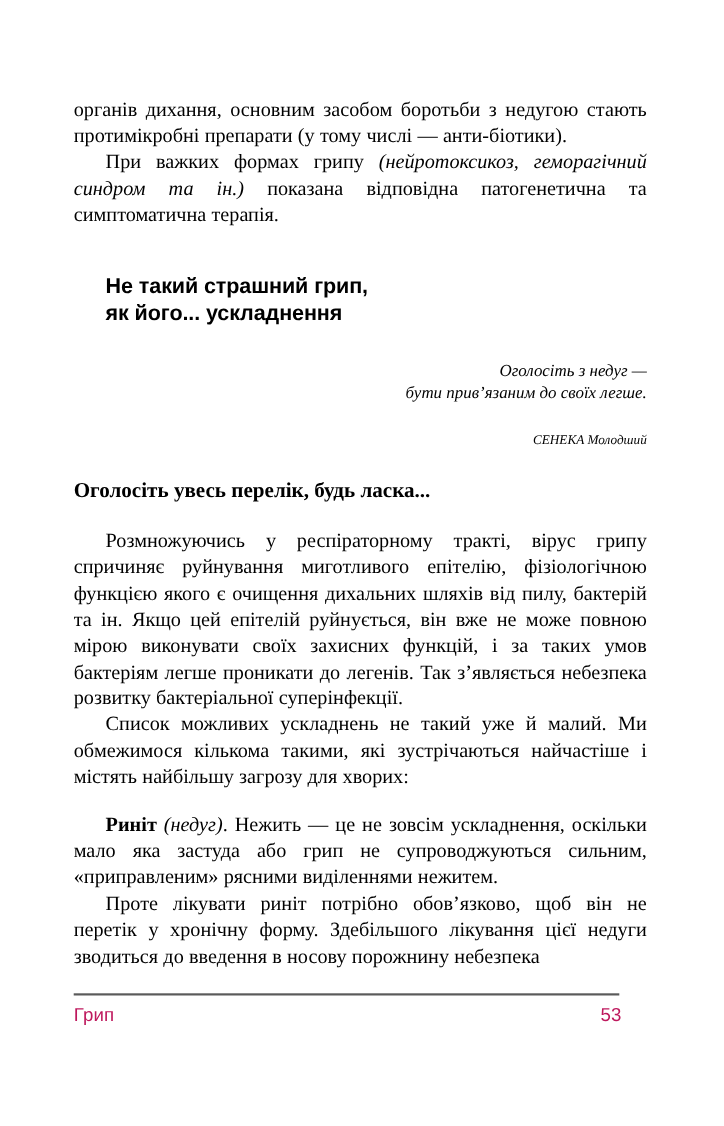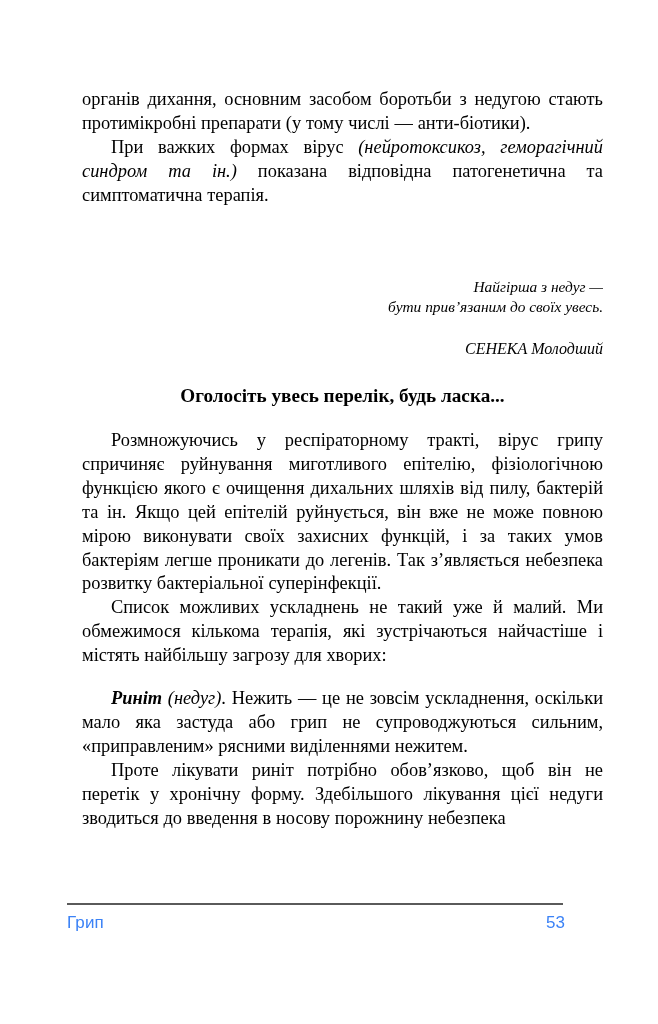--- a/index.html
+++ b/index.html
@@ -13,21 +13,21 @@
     height: 1024px;
     position: relative;
     overflow: hidden;
     font-family: "Liberation Serif", "DejaVu Serif", serif;
     color: #000000;
     -webkit-font-smoothing: antialiased;
   }
 
   .page {
     position: absolute;
-    left: 82px;
+    left: 67px;
     top: 0;
     width: 521px;      
     height: 732px;
     box-sizing: border-box;
   }
 
   .content {
     position: absolute;
     left: 0;
     top: 88px;
@@ -40,21 +40,21 @@
     font-size: 18.4px;
     line-height: 23.9px;
     text-align: justify;
     text-justify: inter-word;
     text-indent: 29px;
     hyphens: manual;
     word-spacing: 0.01em;
   }
   p.body.noindent { text-indent: 0; }
   p.body i      { font-style: italic; }
-  p.body .bi    { font-style: italic; font-weight: bold; }
+  p.body .bi    { font-weight: bold; }
 
   
   .section-heading {
     margin: 0;
     padding-left: 29px;
     font-family: "Liberation Sans", "DejaVu Sans", sans-serif;
     font-weight: bold;
     font-size: 19.6px;
     line-height: 25.5px;
     letter-spacing: -0.1px;
@@ -69,29 +69,28 @@
   .epigraph {
     text-align: right;
     font-style: italic;
     font-size: 15.4px;
     line-height: 20.5px;
   }
   .epigraph .line { display: block; }
   .epigraph-author {
     text-align: right;
     font-style: italic;
-    font-size: 16px;
+    font-size: 12px;
     line-height: 20.5px;
     margin-top: 21px;
   }
 
   
   .subheading {
     margin: 0;
-    text-align: center;
     font-weight: bold;
     font-size: 19.2px;
     line-height: 24px;
   }
   .subheading-gap-top    { height: 25px; }
   .subheading-gap-bottom { height: 21px; }
 
   .para-gap { height: 19px; }
 
   
@@ -107,57 +106,61 @@
     background: #5a5a5a;
   }
   .footer-row {
     display: flex;
     justify-content: space-between;
     align-items: baseline;
     width: 498px;
     margin-top: 8px;
     font-family: "Liberation Sans", "DejaVu Sans", sans-serif;
     font-size: 17px;
-    color: #3b82f6;
+    color: #be185d;
   }
   .footer-title { letter-spacing: 0.1px; }
   .footer-page  { letter-spacing: 0.1px; margin-left: 47px; }
 </style>
 </head>
 <body>
 
 <div class="page">
   <div class="content">
 
     <p class="body noindent">органів дихання, основним засобом боротьби з недугою стають протимікробні препарати (у тому числі — анти-біотики).</p>
 
 
-    <p class="body"><span>При важких формах вірус </span><i>(нейротоксикоз, геморагічний синдром та ін.)</i><span> показана відповідна патогенетична та симптоматична терапія.</span></p>
+    <p class="body"><span>При важких формах грипу </span><i>(нейротоксикоз, геморагічний синдром та ін.)</i><span> показана відповідна патогенетична та симптоматична терапія.</span></p>
 
     <div class="heading-gap-top"></div>
 
+    <h2 class="section-heading">
+      <span class="line">Не такий страшний грип,</span>
+      <span class="line">як його... ускладнення</span>
+    </h2>
 
     <div class="heading-gap-bottom"></div>
 
     <div class="epigraph">
-      <span class="line">Найгірша з недуг —</span>
-      <span class="line">бути прив’язаним до своїх увесь.</span>
+      <span class="line">Оголосіть з недуг —</span>
+      <span class="line">бути прив’язаним до своїх легше.</span>
     </div>
 
     <div class="epigraph-author">СЕНЕКА Молодший</div>
 
     <div class="subheading-gap-top"></div>
 
     <h3 class="subheading">Оголосіть увесь перелік, будь ласка...</h3>
 
     <div class="subheading-gap-bottom"></div>
 
     <p class="body">Розмножуючись у респіраторному тракті, вірус грипу спричиняє руйнування миготливого епітелію, фізіологічною функцією якого є очищення дихальних шляхів від пилу, бактерій та ін. Якщо цей епітелій руйнується, він вже не може повною мірою виконувати своїх захисних функцій, і за таких умов бактеріям легше проникати до легенів. Так з’являється небезпека розвитку бактеріальної суперінфекції.</p>
 
-    <p class="body">Список можливих ускладнень не такий уже й малий. Ми обмежимося кількома терапія, які зустрічаються найчастіше і містять найбільшу загрозу для хворих:</p>
+    <p class="body">Список можливих ускладнень не такий уже й малий. Ми обмежимося кількома такими, які зустрічаються найчастіше і містять найбільшу загрозу для хворих:</p>
 
     <div class="para-gap"></div>
 
     <p class="body"><span class="bi">Риніт</span><i> (недуг)</i><span>. Нежить — це не зовсім ускладнення, оскільки мало яка застуда або грип не супроводжуються сильним, «приправленим» рясними виділеннями нежитем.</span></p>
 
     <p class="body">Проте лікувати риніт потрібно обов’язково, щоб він не перетік у хронічну форму. Здебільшого лікування цієї недуги зводиться до введення в носову порожнину небезпека</p>
 
   </div>
 </div>
 

